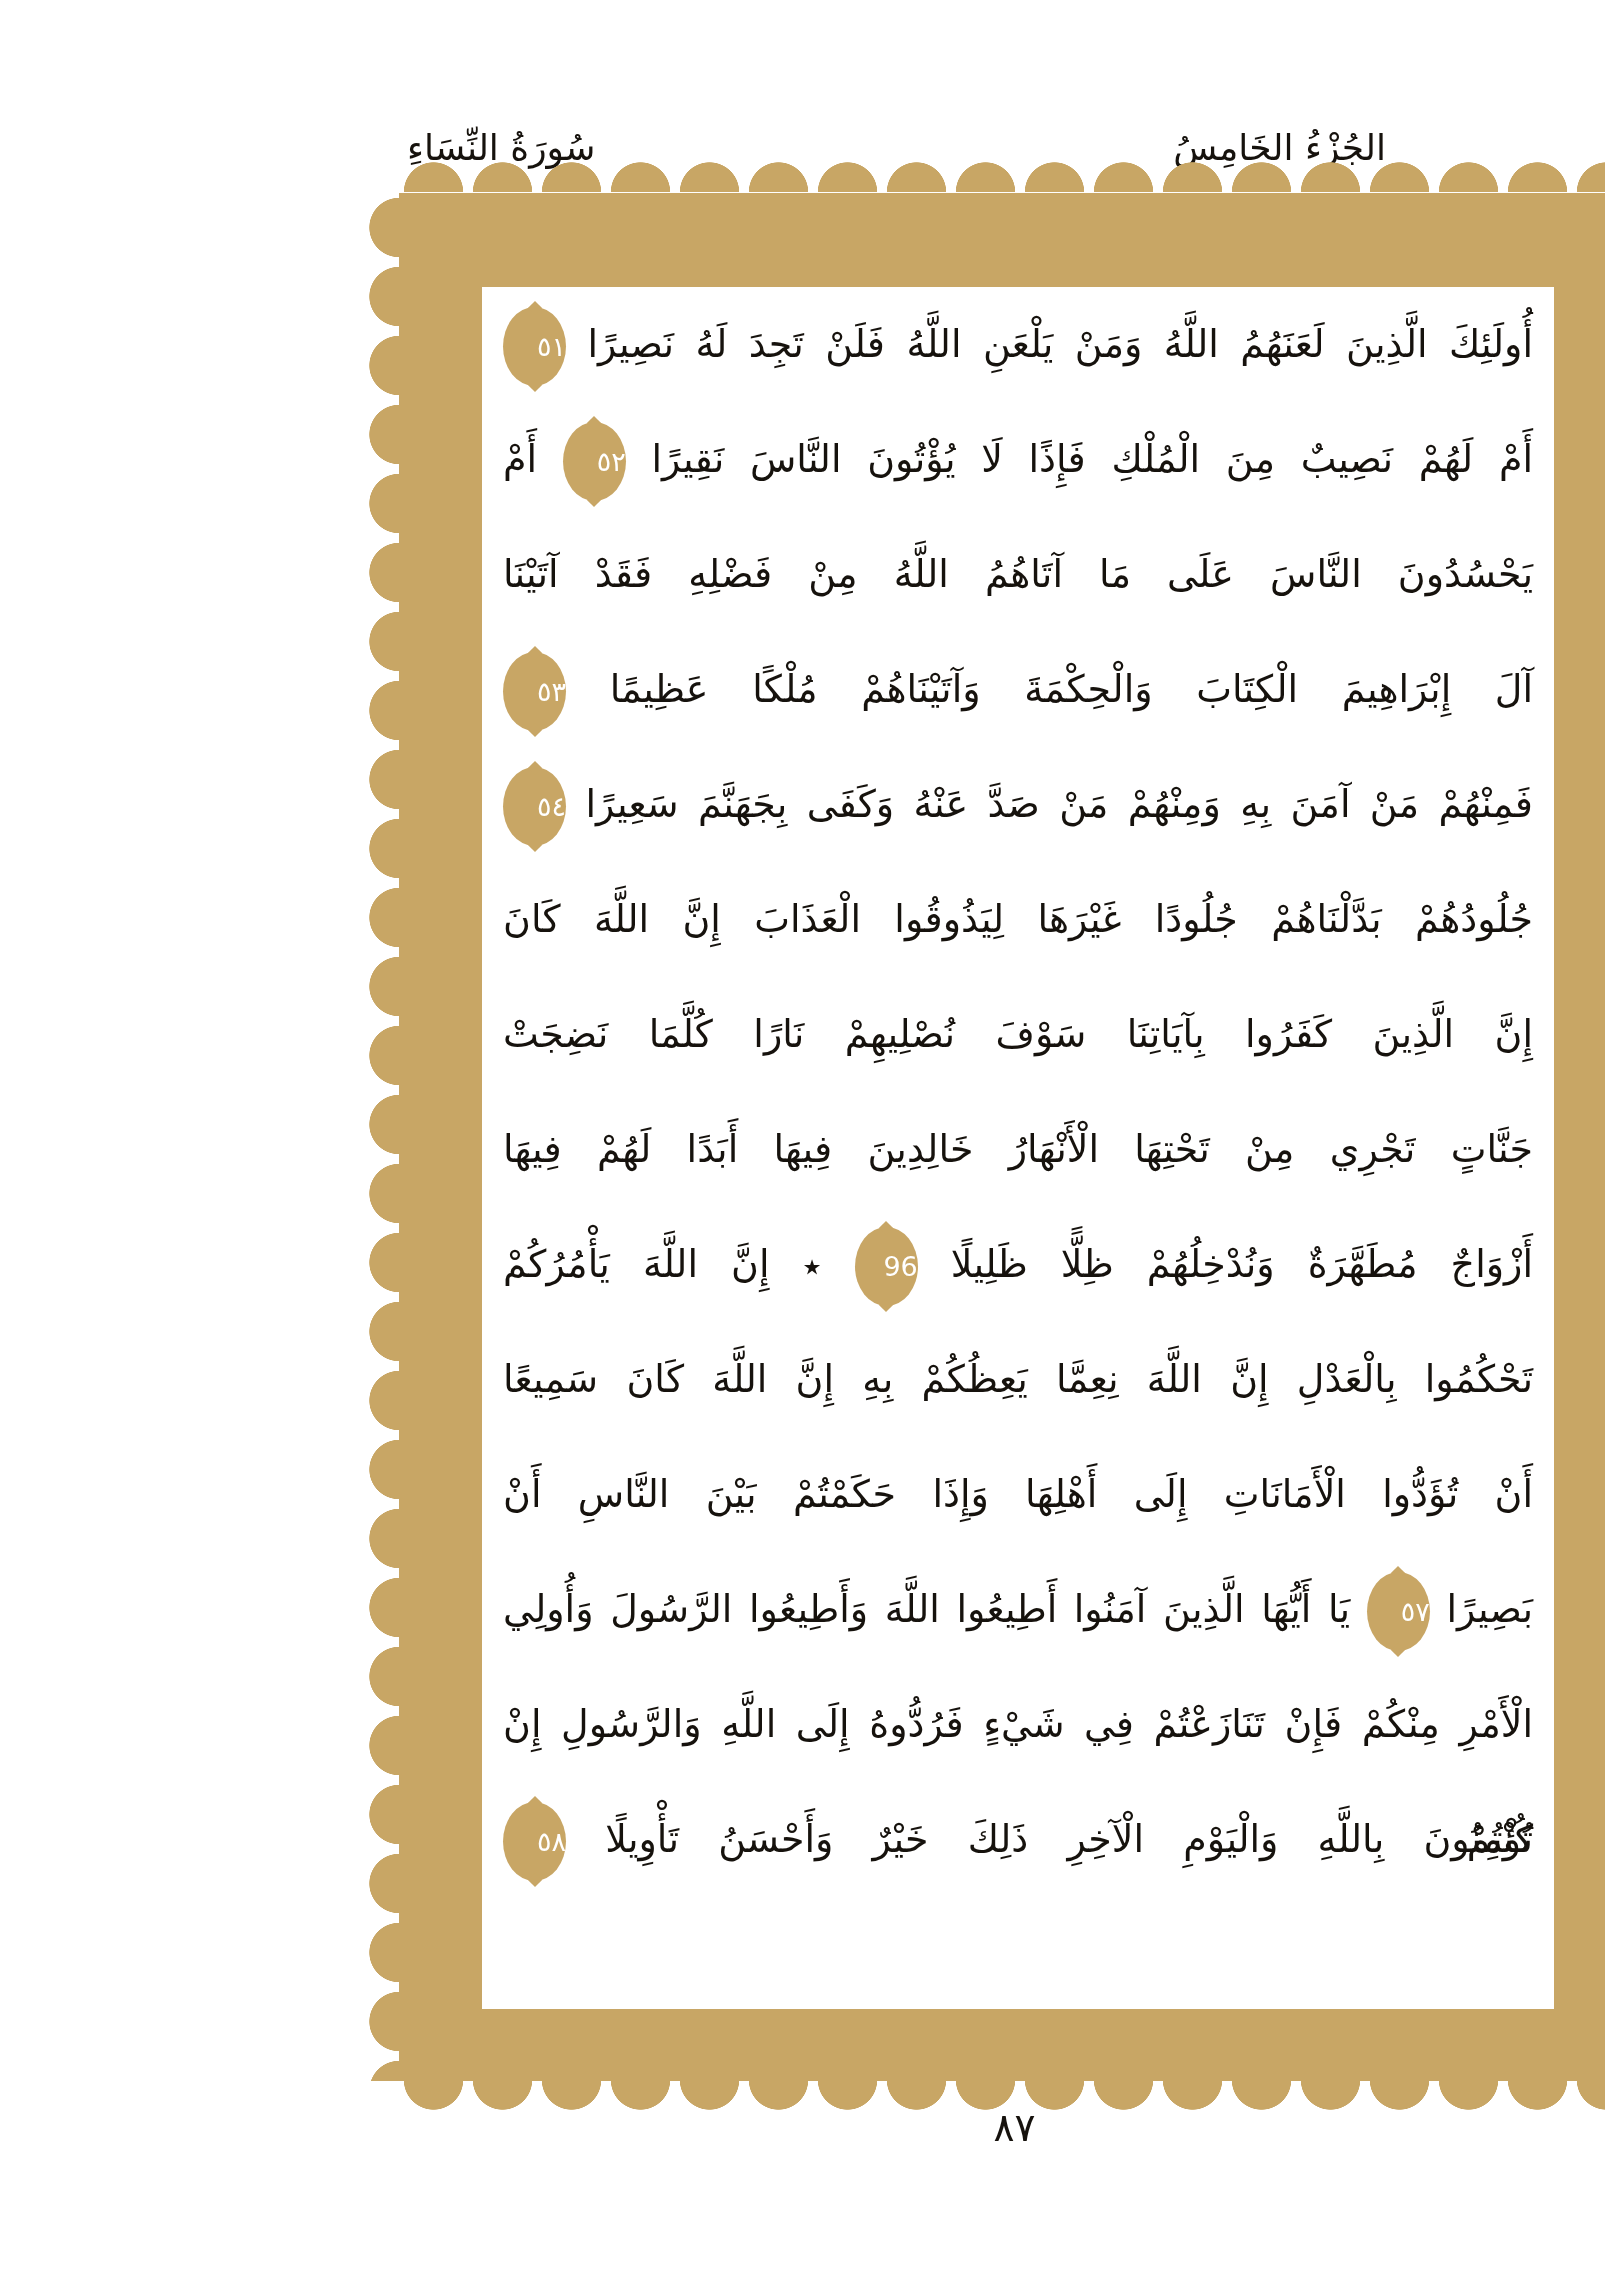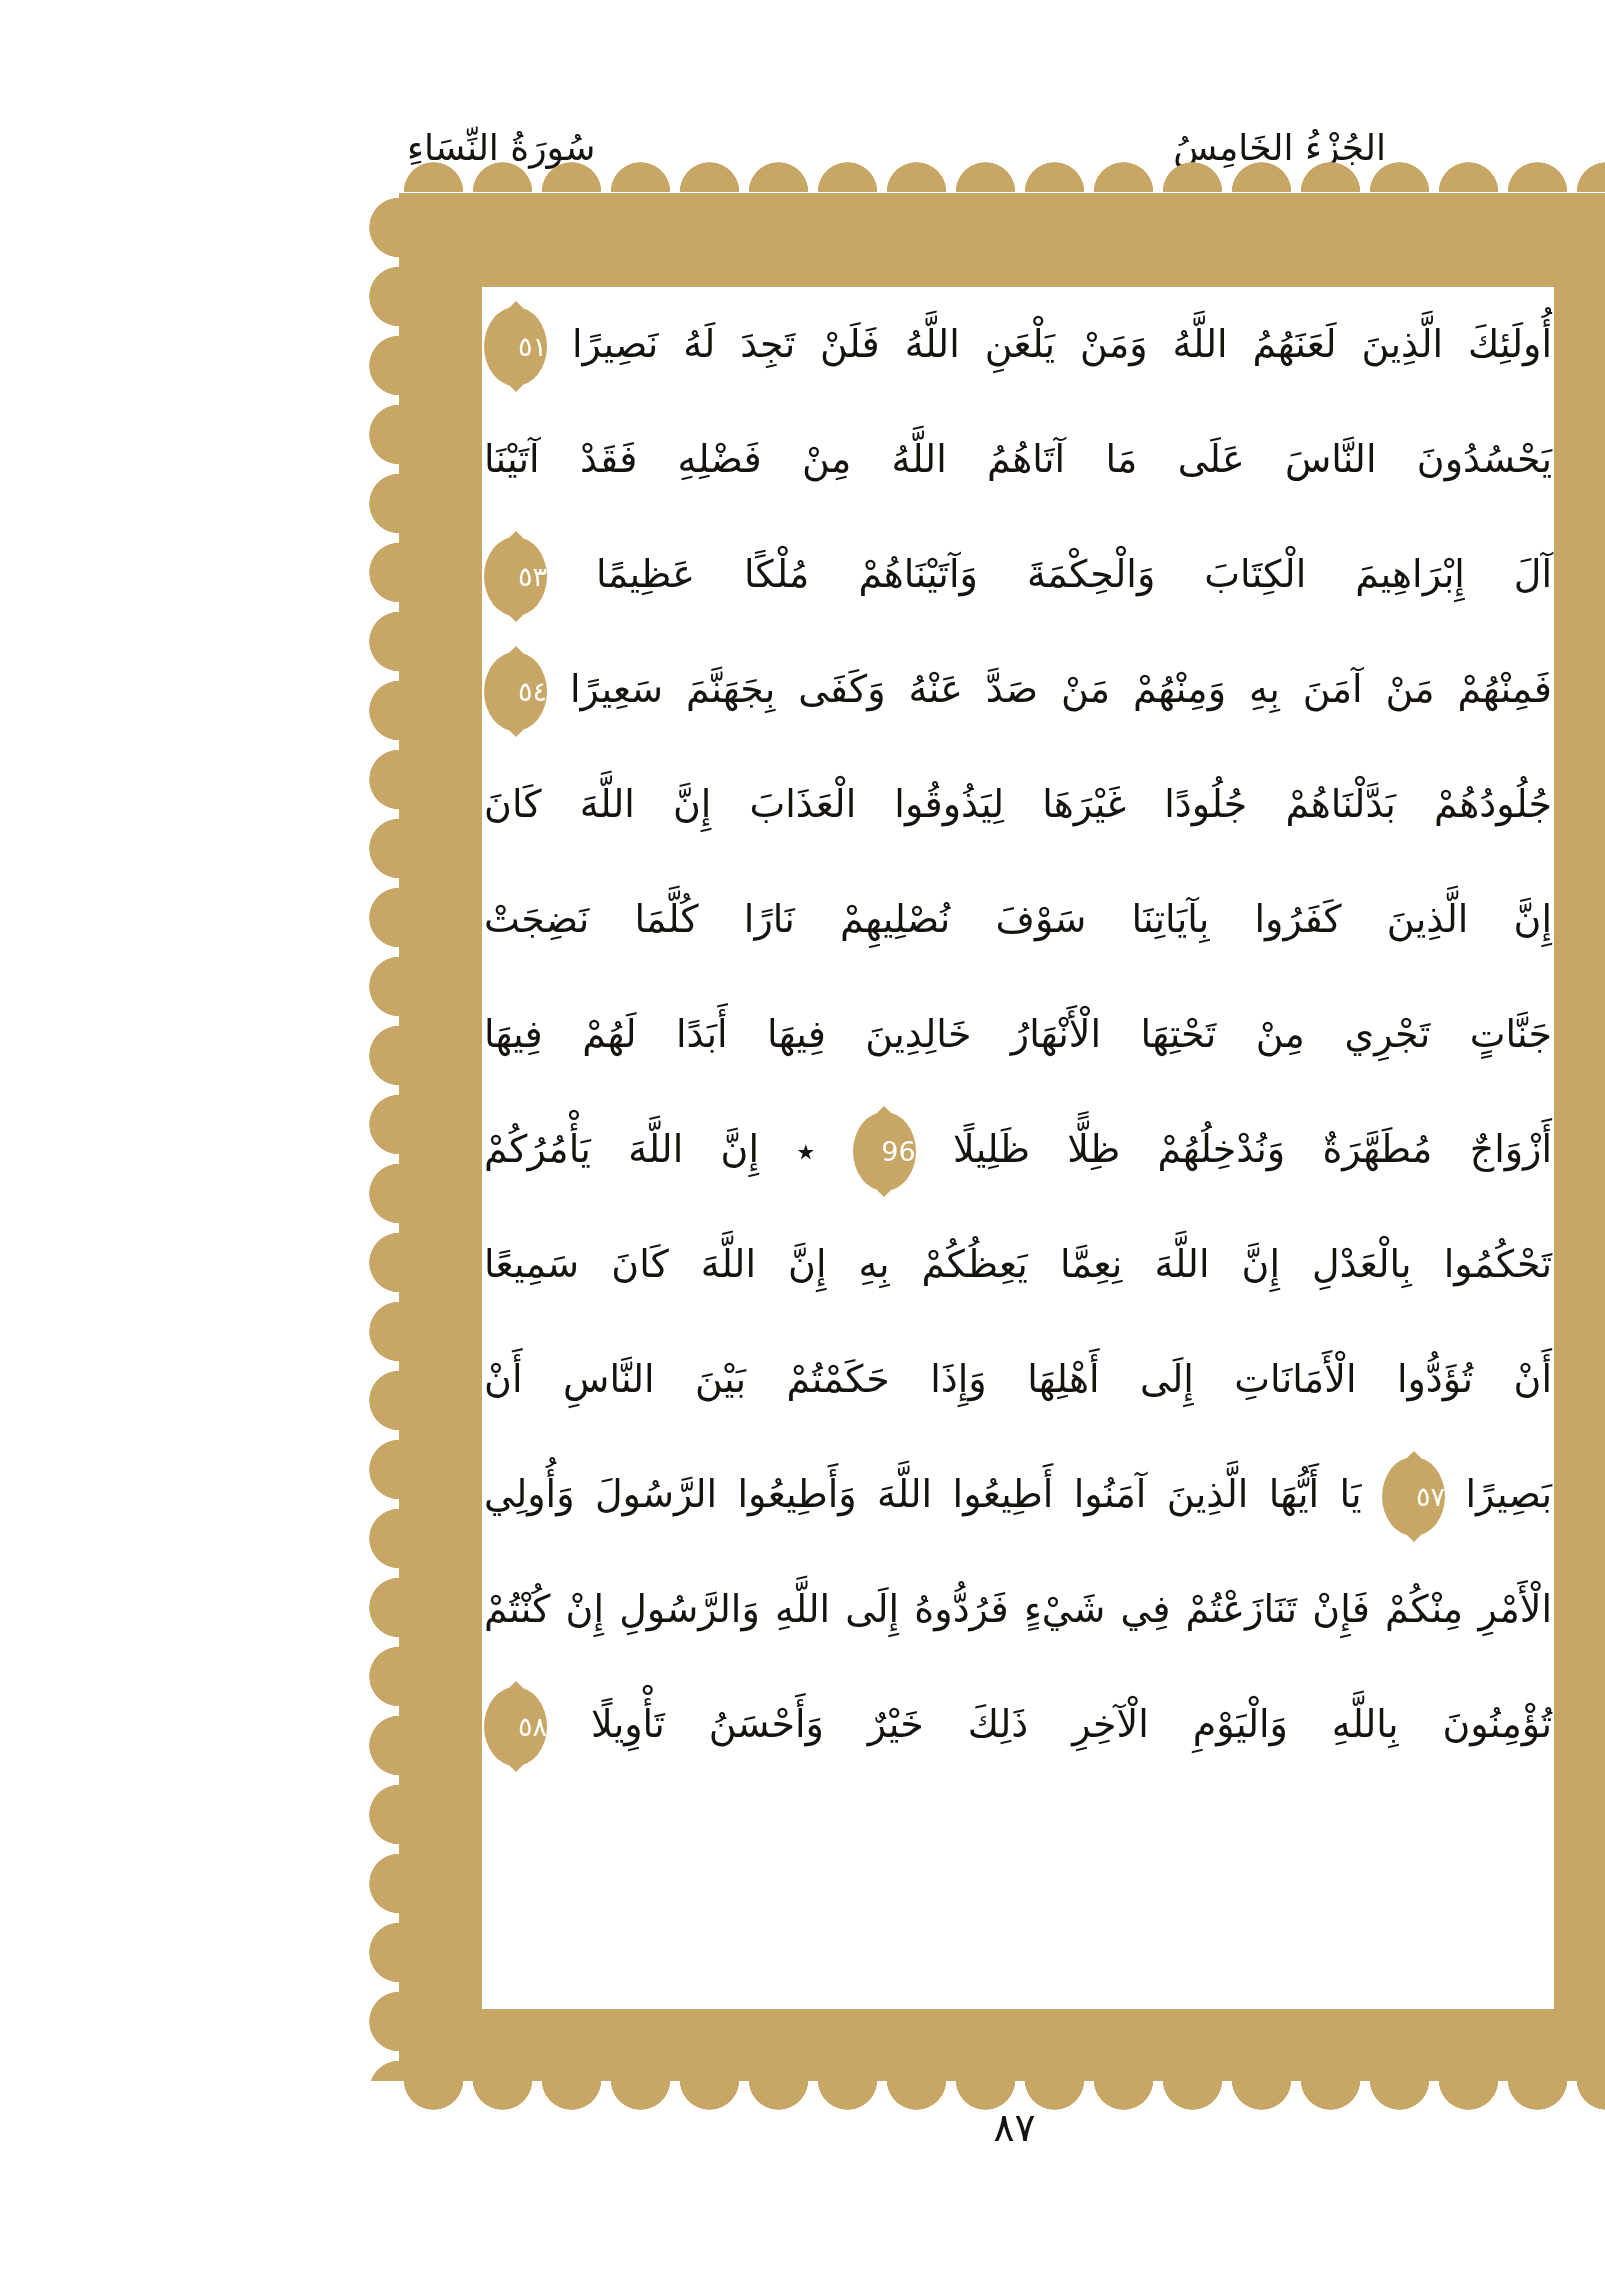--- a/index.html
+++ b/index.html
@@ -60,21 +60,21 @@
     width:1072px;height:1722px;
     direction:rtl;
   }
   .line{
     height:115px;
     line-height:115px;
     font-size:38px;
     color:var(--ink);
     text-align:justify;
     text-align-last:justify;
-    padding:0 2px;
+    padding:0 21px;
   }
   .ayah-text{white-space:normal;}
   .marker{
     display:inline-block;
     width:63px;height:79px;
     border-radius:50%;
     background:var(--gold);
     color:var(--marker-digit);
     font-size:27px;
     line-height:79px;
@@ -133,20 +133,21 @@
   <div class="hdr hdr-juz">الجُزْءُ الخَامِسُ</div>
 
   <div class="frame-band"></div>
   <div class="sc sc-top"></div>
   <div class="sc sc-bottom"></div>
   <div class="sc sc-left"></div>
   <div class="sc sc-right"></div>
 
   <div class="text-block" id="text-block">
       <div class="line"><span class="ayah-text">أُولَئِكَ الَّذِينَ لَعَنَهُمُ اللَّهُ وَمَنْ يَلْعَنِ اللَّهُ فَلَنْ تَجِدَ لَهُ نَصِيرًا</span> <span class="marker">٥١</span> </div>
+      <div class="line"><span class="ayah-text">أَمْ لَهُمْ نَصِيبٌ مِنَ الْمُلْكِ فَإِذًا لَا يُؤْتُونَ النَّاسَ نَقِيرًا</span> <span class="marker">٥٢</span> <span class="ayah-text">أَمْ</span> </div>
       <div class="line"><span class="ayah-text">يَحْسُدُونَ النَّاسَ عَلَى مَا آتَاهُمُ اللَّهُ مِنْ فَضْلِهِ فَقَدْ آتَيْنَا</span> </div>
       <div class="line"><span class="ayah-text">آلَ إِبْرَاهِيمَ الْكِتَابَ وَالْحِكْمَةَ وَآتَيْنَاهُمْ مُلْكًا عَظِيمًا</span> <span class="marker">٥٣</span> </div>
       <div class="line"><span class="ayah-text">فَمِنْهُمْ مَنْ آمَنَ بِهِ وَمِنْهُمْ مَنْ صَدَّ عَنْهُ وَكَفَى بِجَهَنَّمَ سَعِيرًا</span> <span class="marker">٥٤</span> </div>
       <div class="line"><span class="ayah-text">جُلُودُهُمْ بَدَّلْنَاهُمْ جُلُودًا غَيْرَهَا لِيَذُوقُوا الْعَذَابَ إِنَّ اللَّهَ كَانَ</span> </div>
       <div class="line"><span class="ayah-text">إِنَّ الَّذِينَ كَفَرُوا بِآيَاتِنَا سَوْفَ نُصْلِيهِمْ نَارًا كُلَّمَا نَضِجَتْ</span> </div>
       <div class="line"><span class="ayah-text">جَنَّاتٍ تَجْرِي مِنْ تَحْتِهَا الْأَنْهَارُ خَالِدِينَ فِيهَا أَبَدًا لَهُمْ فِيهَا</span> </div>
       <div class="line"><span class="ayah-text">أَزْوَاجٌ مُطَهَّرَةٌ وَنُدْخِلُهُمْ ظِلًّا ظَلِيلًا</span> <span class="marker">96</span> <span class="rub">٭</span> <span class="ayah-text">إِنَّ اللَّهَ يَأْمُرُكُمْ</span> </div>
       <div class="line"><span class="ayah-text">تَحْكُمُوا بِالْعَدْلِ إِنَّ اللَّهَ نِعِمَّا يَعِظُكُمْ بِهِ إِنَّ اللَّهَ كَانَ سَمِيعًا</span> </div>
       <div class="line"><span class="ayah-text">أَنْ تُؤَدُّوا الْأَمَانَاتِ إِلَى أَهْلِهَا وَإِذَا حَكَمْتُمْ بَيْنَ النَّاسِ أَنْ</span> </div>
       <div class="line"><span class="ayah-text">بَصِيرًا</span> <span class="marker">٥٧</span> <span class="ayah-text">يَا أَيُّهَا الَّذِينَ آمَنُوا أَطِيعُوا اللَّهَ وَأَطِيعُوا الرَّسُولَ وَأُولِي</span> </div>

